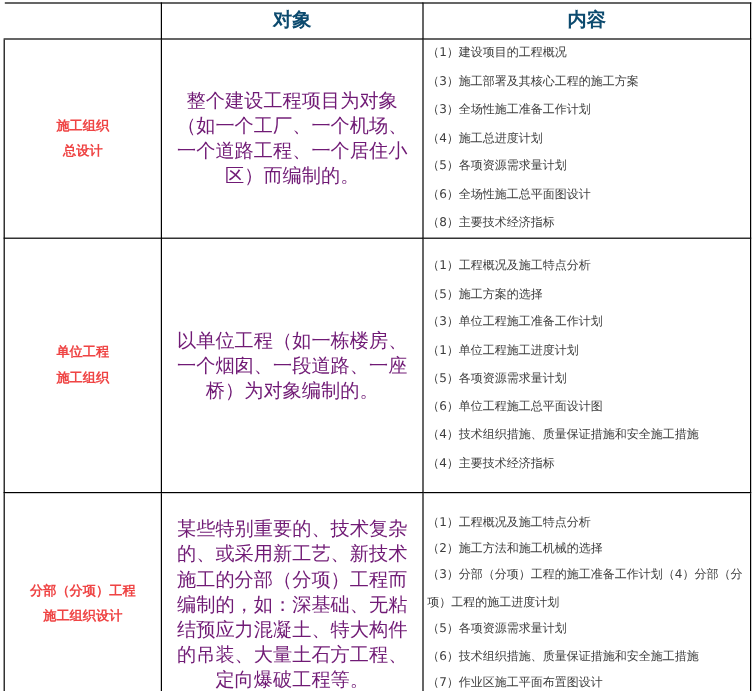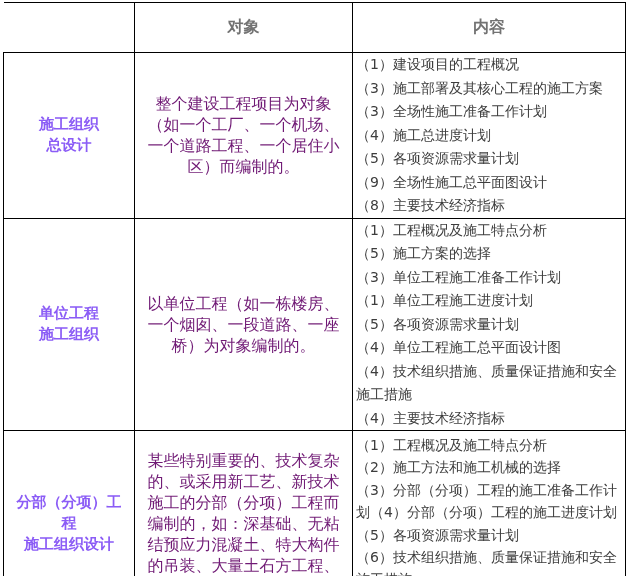--- a/index.html
+++ b/index.html
@@ -23,39 +23,39 @@
   }
   
   th.corner { border-left:none; }
 
   thead tr { height:19px; }
   tr.r1 { height:165px; }
   tr.r2 { height:212px; }
   tr.r3 { height:186px; }
 
   th {
-    font-size:16px; font-weight:bold; color:#737373;
+    font-size:16px; font-weight:bold; color:#0c4a6e;
     text-align:center; vertical-align:middle;
-    padding:14px;
+    padding:4px;
   }
   td.label-cell {
-    font-size:15px; font-weight:bold; color:#8b5cf6;
+    font-size:11px; font-weight:bold; color:#ef4444;
     text-align:center; vertical-align:middle;
     line-height:21px;
     padding:0 7px;
     white-space:pre-line;
   }
   td.object-cell {
     font-size:16px; color:#701a75;
     text-align:center; vertical-align:middle;
     line-height:21px;
     padding:0 7px;
   }
   td.content-cell {
-    font-size:14px; color:#3d3d3d;
+    font-size:10px; color:#3d3d3d;
     text-align:left; vertical-align:middle;
     padding:0 2px 0 3px;
   }
   td.content-cell .item { line-height:23.5px; }
   tr.r3 td.content-cell .item { line-height:22.4px; }
 </style>
 </head>
 <body>
 
 <div class="page">
@@ -76,35 +76,35 @@
       <tr class="r1">
         <td class="label-cell">施工组织
 总设计</td>
         <td class="object-cell">整个建设工程项目为对象（如一个工厂、一个机场、一个道路工程、一个居住小区）而编制的。</td>
         <td class="content-cell">
           <div class="item">（1）建设项目的工程概况</div>
           <div class="item">（3）施工部署及其核心工程的施工方案</div>
           <div class="item">（3）全场性施工准备工作计划</div>
           <div class="item">（4）施工总进度计划</div>
           <div class="item">（5）各项资源需求量计划</div>
-          <div class="item">（9）全场性施工总平面图设计</div>
+          <div class="item">（6）全场性施工总平面图设计</div>
           <div class="item">（8）主要技术经济指标</div>
         </td>
       </tr>
       <tr class="r2">
         <td class="label-cell">单位工程
 施工组织</td>
         <td class="object-cell">以单位工程（如一栋楼房、一个烟囱、一段道路、一座桥）为对象编制的。</td>
         <td class="content-cell">
           <div class="item">（1）工程概况及施工特点分析</div>
           <div class="item">（5）施工方案的选择</div>
           <div class="item">（3）单位工程施工准备工作计划</div>
           <div class="item">（1）单位工程施工进度计划</div>
           <div class="item">（5）各项资源需求量计划</div>
-          <div class="item">（4）单位工程施工总平面设计图</div>
+          <div class="item">（6）单位工程施工总平面设计图</div>
           <div class="item">（4）技术组织措施、质量保证措施和安全施工措施</div>
           <div class="item">（4）主要技术经济指标</div>
         </td>
       </tr>
       <tr class="r3">
         <td class="label-cell">分部（分项）工程
 施工组织设计</td>
         <td class="object-cell">某些特别重要的、技术复杂的、或采用新工艺、新技术施工的分部（分项）工程而编制的，如：深基础、无粘结预应力混凝土、特大构件的吊装、大量土石方工程、定向爆破工程等。</td>
         <td class="content-cell">
           <div class="item">（1）工程概况及施工特点分析</div>

